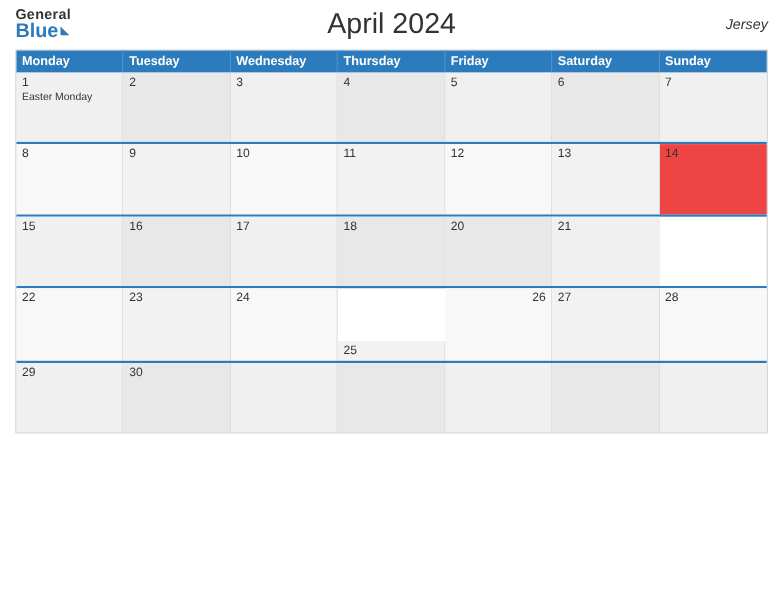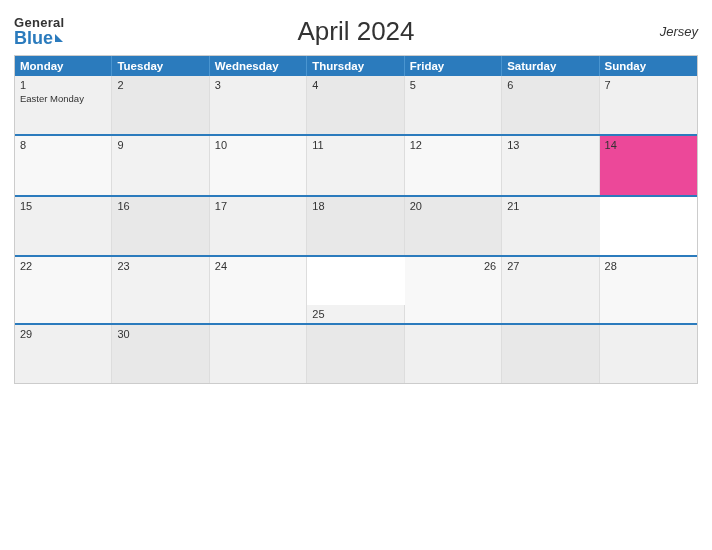--- a/index.html
+++ b/index.html
@@ -6,21 +6,21 @@
     body {
       width: 712px;
       height: 550px;
       background: #fff;
       font-family: Arial, sans-serif;
       overflow: hidden;
     }
     .page {
       width: 712px;
       height: 400px;
-      padding: 16px 14px;
+      padding: 6px 14px;
       display: flex;
       flex-direction: column;
     }
     .header {
       display: flex;
       align-items: center;
       justify-content: space-between;
       margin-bottom: 8px;
       position: relative;
     }
@@ -194,21 +194,21 @@
           </div>
           <div class="cal-cell" style="background: rgb(242, 242, 242);">
             <span class="day-num">11</span>
           </div>
           <div class="cal-cell" style="background: rgb(248, 248, 248);">
             <span class="day-num">12</span>
           </div>
           <div class="cal-cell" style="background: rgb(242, 242, 242);">
             <span class="day-num">13</span>
           </div>
-          <div class="cal-cell" style="background: #ec4899;">
+          <div class="cal-cell" style="background: #ef4444;">
             <span class="day-num">14</span>
           </div>
         </div>
         <div class="cal-week">
           <div class="cal-cell" style="background: rgb(240, 240, 240);">
             <span class="day-num">15</span>
           </div>
           <div class="cal-cell" style="background: rgb(232, 232, 232);">
             <span class="day-num">16</span>
           </div>

